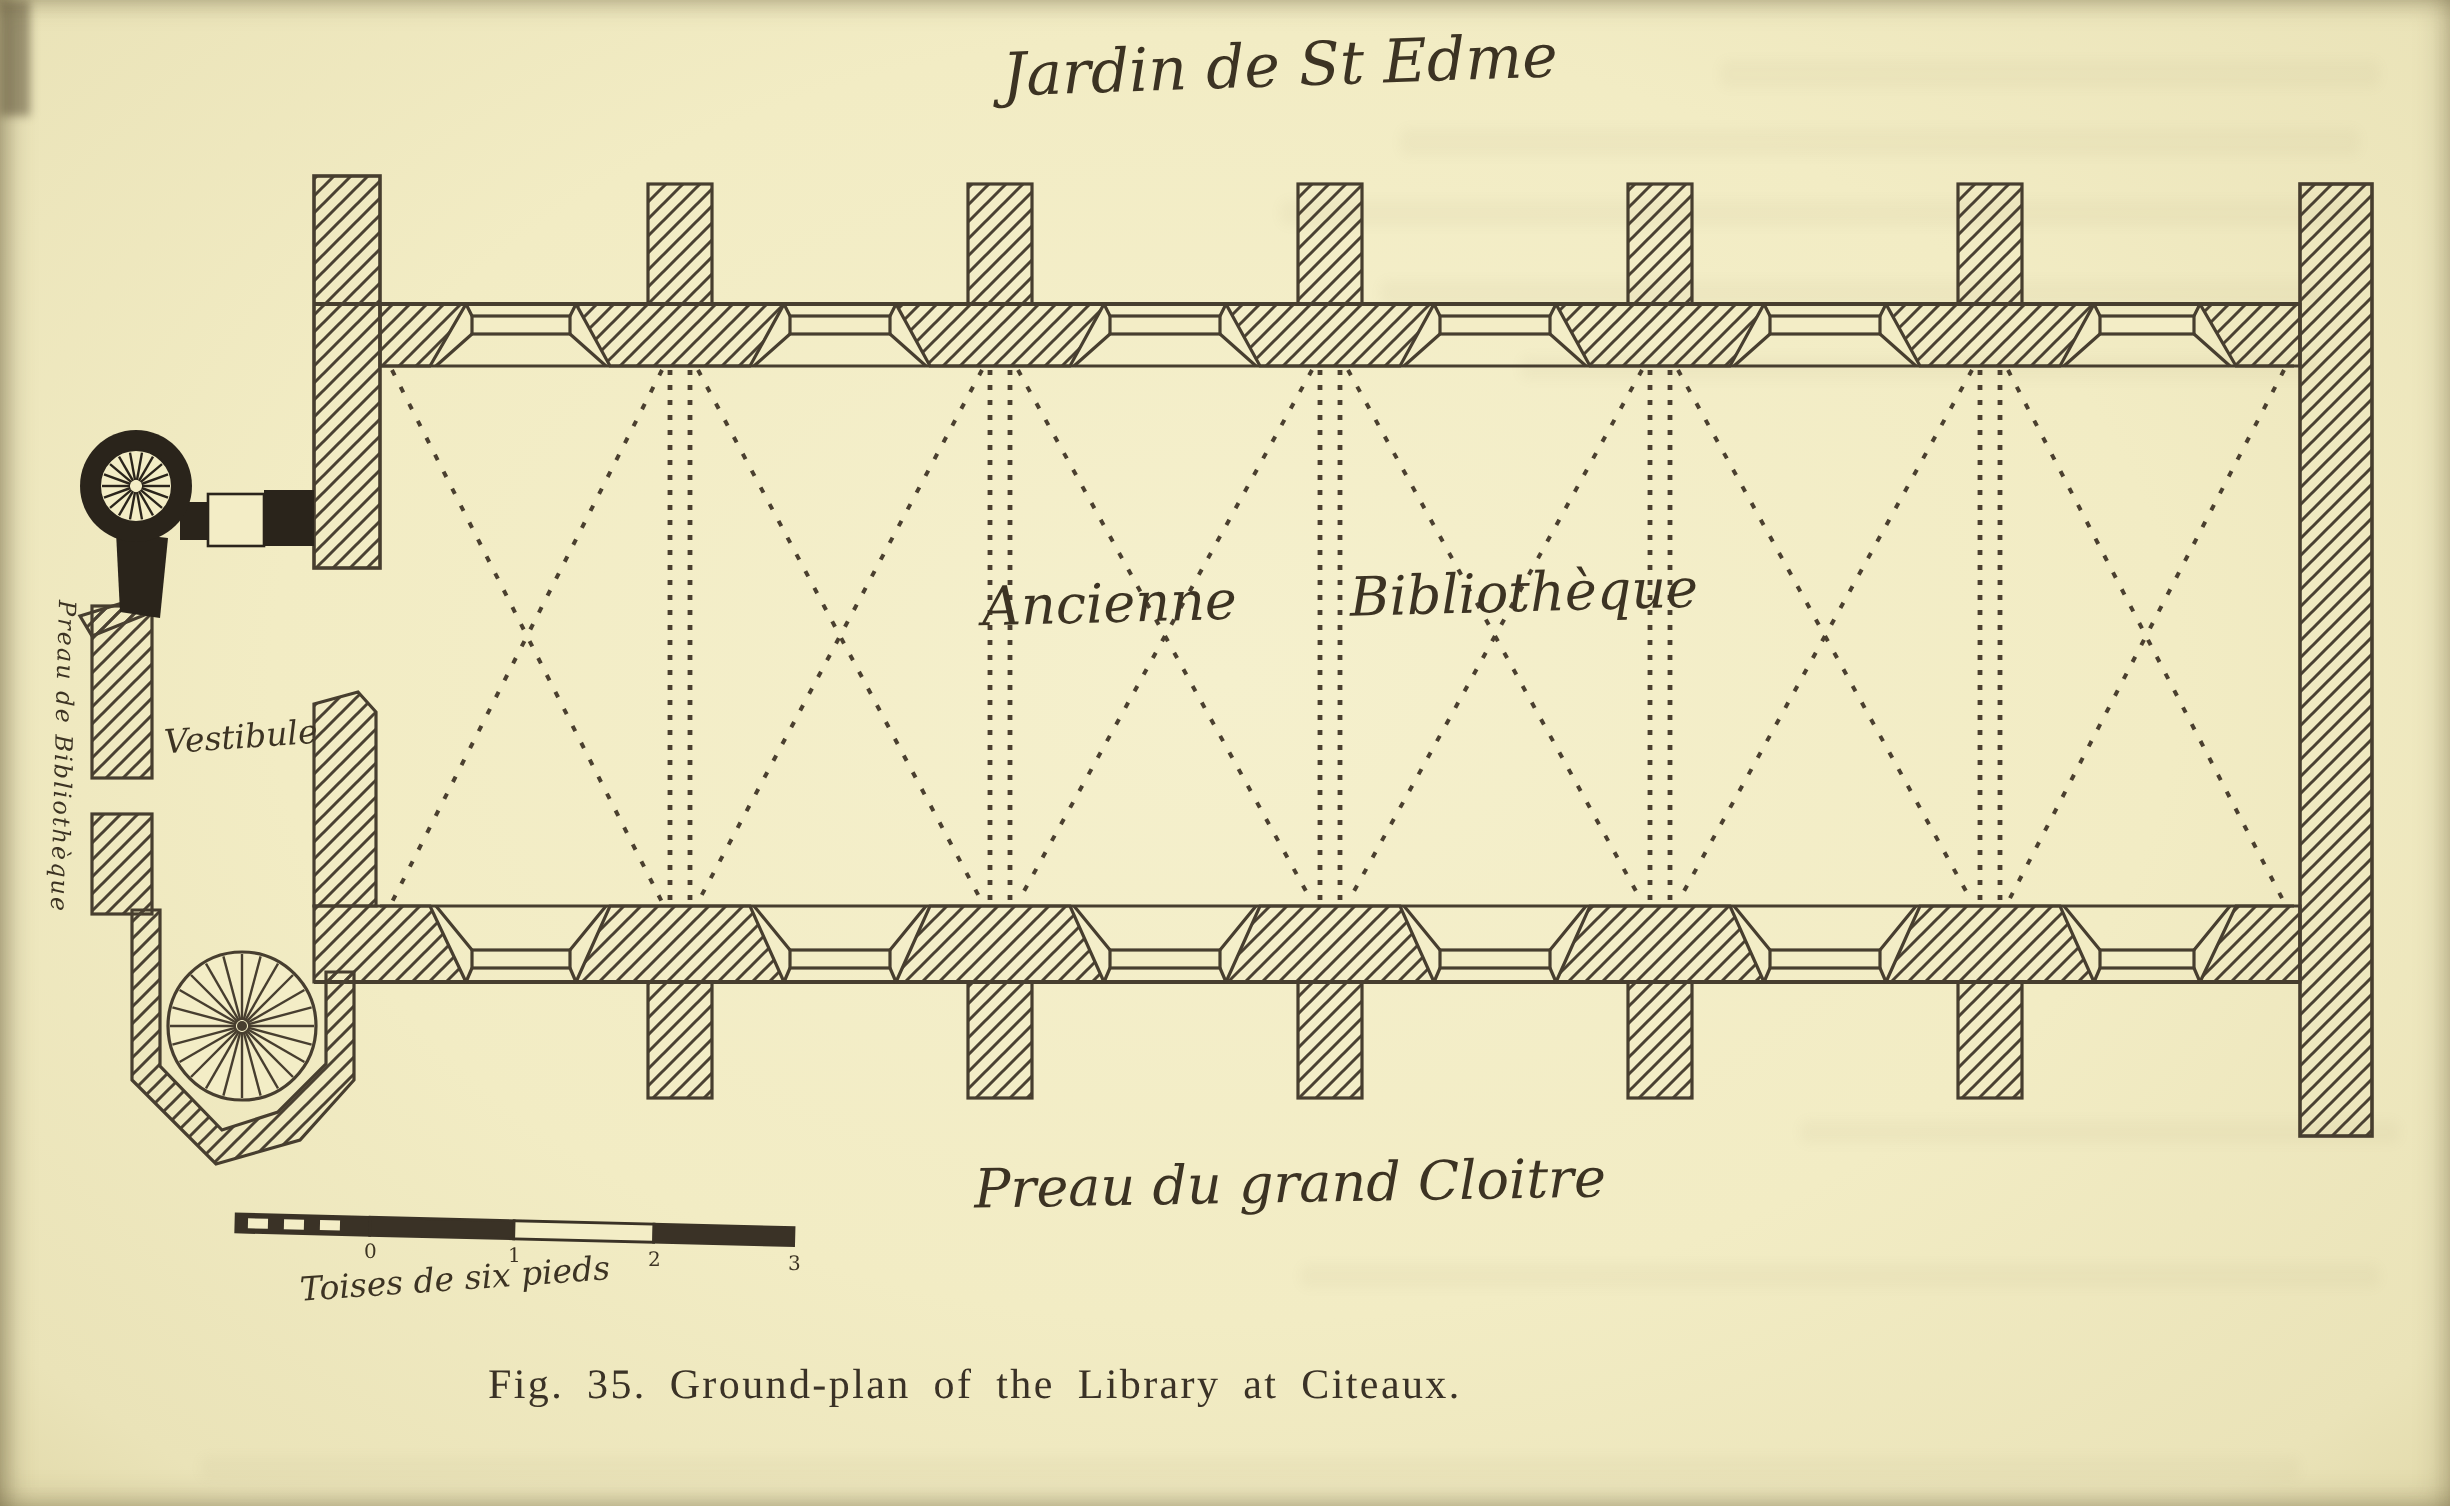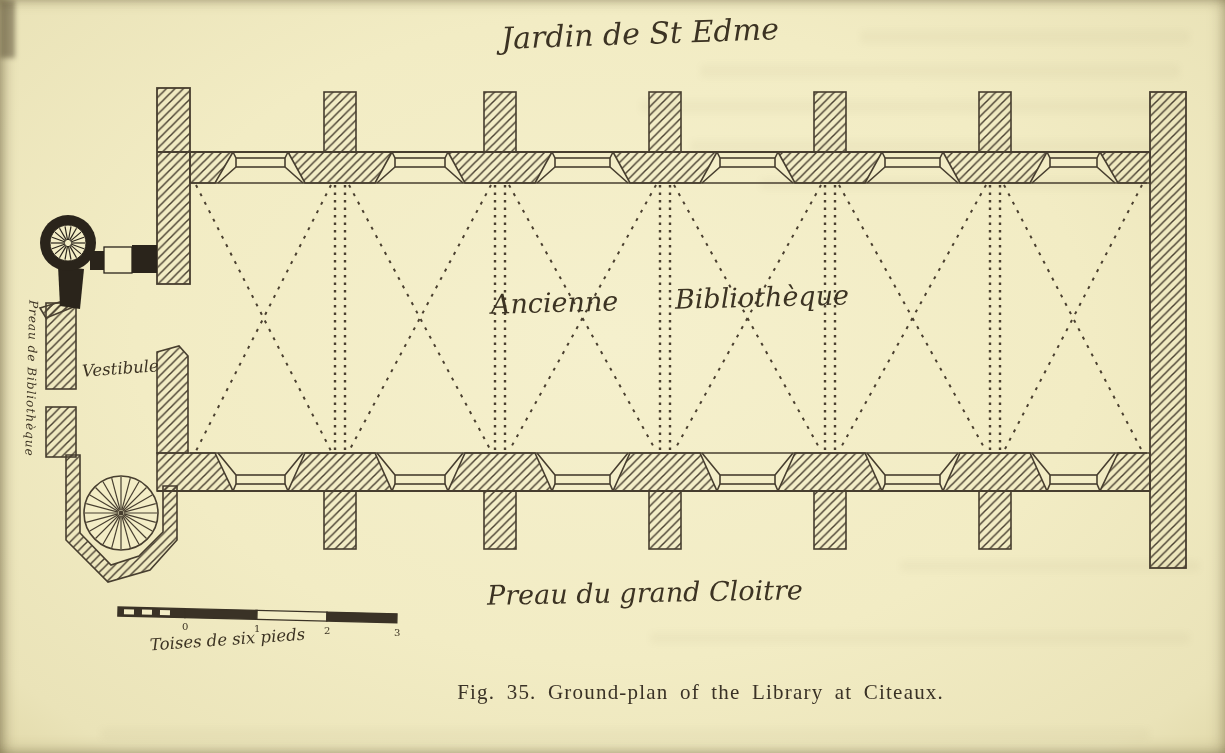--- a/index.html
+++ b/index.html
@@ -36,21 +36,21 @@
   }
   .lbl-garden{left:415px;top:16px;width:450px;text-align:center;font-size:30px;transform:rotate(-2deg);}
   .lbl-hall{left:430px;top:284px;width:480px;text-align:center;font-size:27px;word-spacing:48px;transform:rotate(-1.5deg);}
   .lbl-cloister{left:420px;top:577px;width:450px;text-align:center;font-size:27px;transform:rotate(-1deg);}
   .lbl-vestibule{left:82px;top:359px;font-size:16.5px;transform:rotate(-4deg);}
   .lbl-west{left:24px;top:300px;height:190px;font-size:12px;writing-mode:vertical-rl;transform:rotate(1.5deg);letter-spacing:1px;}
   .lbl-toises{left:115px;top:630px;width:225px;text-align:center;font-size:16.5px;transform:rotate(-4deg);}
   .tick{position:absolute;z-index:5;font-family:"DejaVu Serif",serif;font-size:10px;color:#3c3323;}
   .caption{
     position:absolute;left:244px;top:680px;width:700px;z-index:5;
-    text-align:right;font-family:"Liberation Serif",serif;
+    text-align:left;font-family:"Liberation Serif",serif;
     font-size:21px;letter-spacing:1.2px;word-spacing:5px;color:#3a3226;
   }
 </style>
 </head>
 <body>
 
 <div class="page">
 
   <div class="ghost" style="left:860px;top:30px;width:330px;height:14px;"></div>
   <div class="ghost" style="left:700px;top:64px;width:480px;height:14px;"></div>

